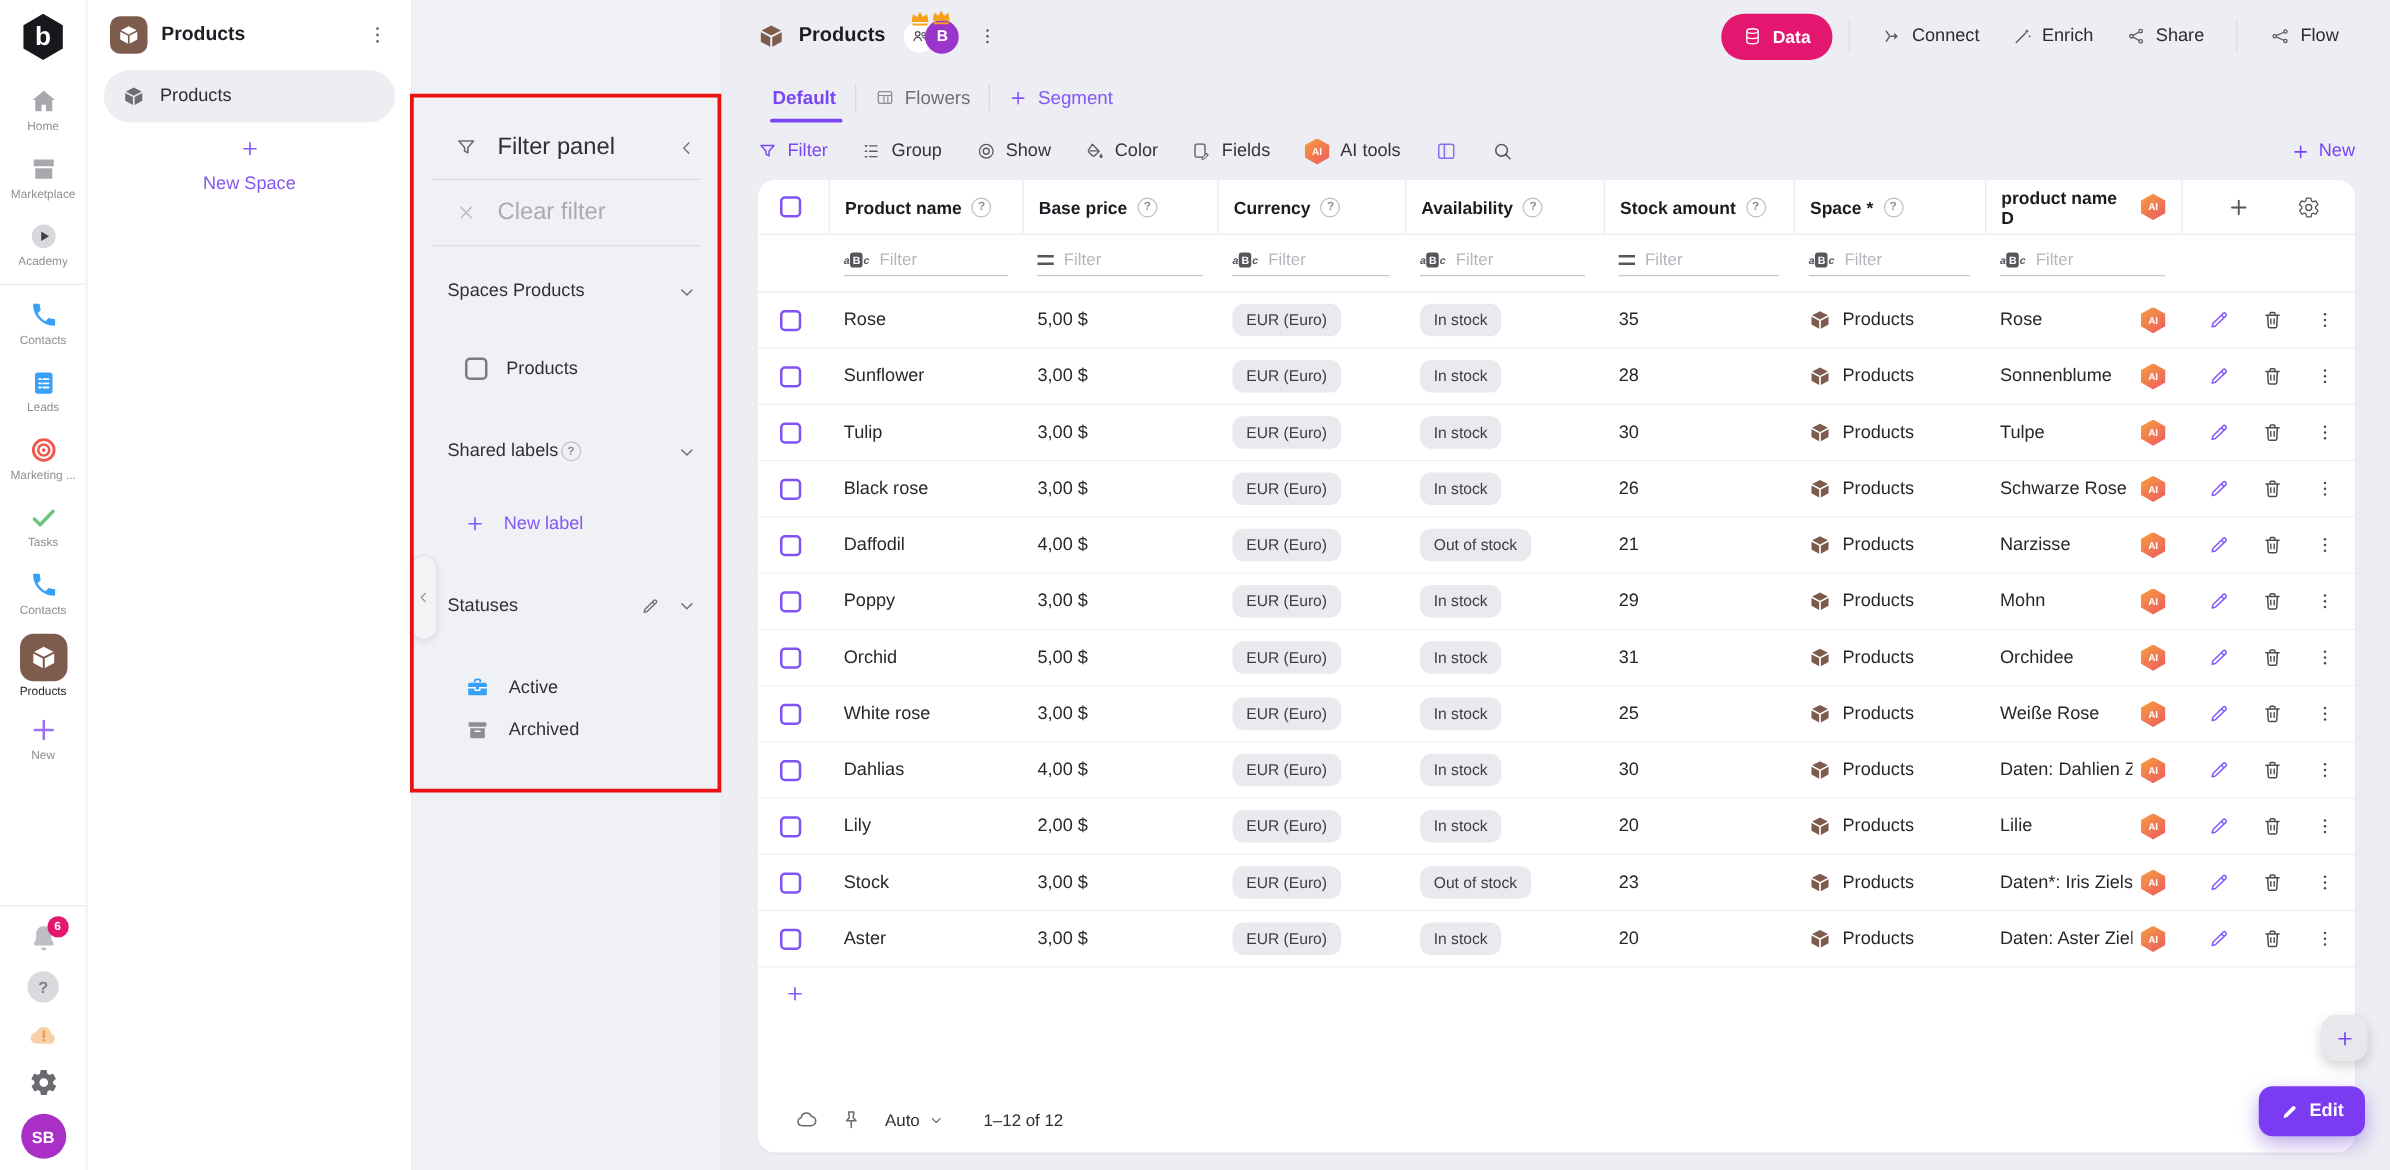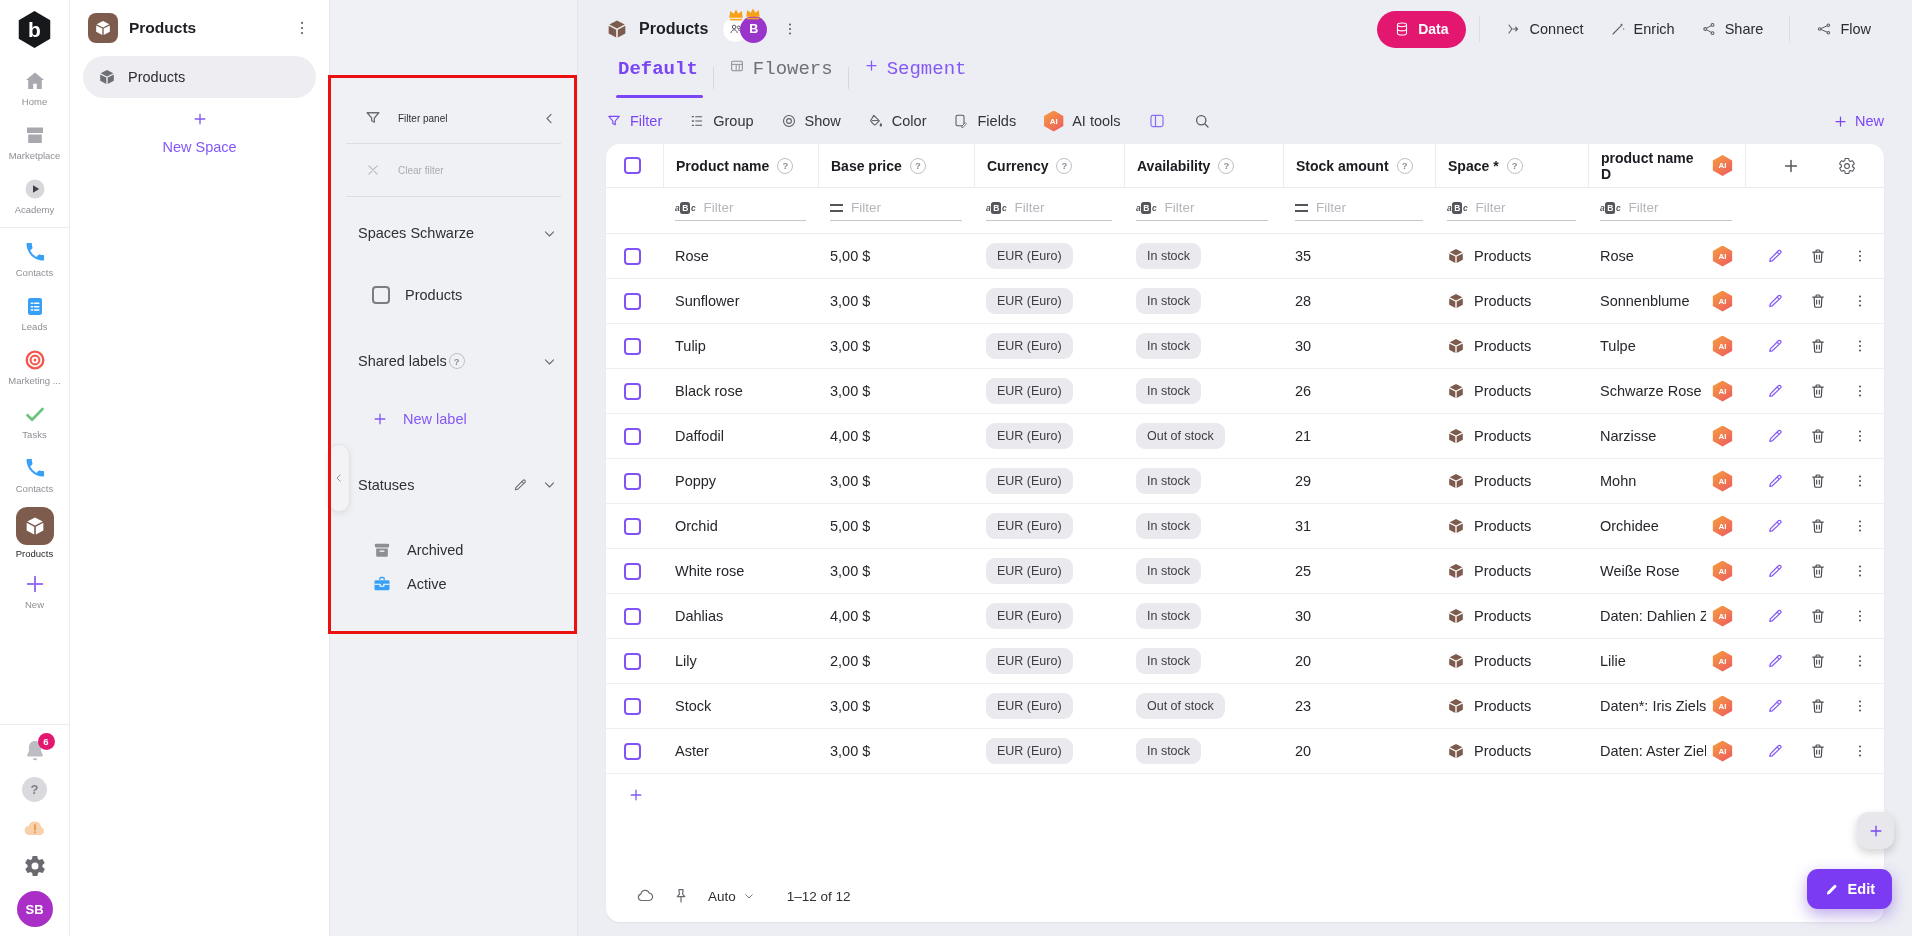--- a/index.html
+++ b/index.html
@@ -37,21 +37,21 @@
   .spaces { width:260px; background:#fff; border-right:1px solid #e7e7ec; flex-shrink:0; padding:13px 13px 0; }
   .spaces-head { display:flex; align-items:center; gap:11px; padding:0 5px 13px; }
   .tile30 { width:30px; height:30px; border-radius:8px; background:#7d5c4e; display:flex; align-items:center; justify-content:center; flex-shrink:0; }
   .tile30 .ic { color:#fff; }
   .spaces-title { font-size:15.5px; font-weight:700; color:#1e1e24; flex:1; }
   .space-item { height:42px; border-radius:21px; background:#ededf2; display:flex; align-items:center; gap:12px; padding:0 15px; font-size:14.5px; color:#2c2c33; }
   .new-space { display:flex; align-items:center; gap:12px; padding:13px 15px; color:#8458f6; font-size:14.5px;flex-direction:column; }
 
   
   .fpanel { width:248px; flex-shrink:0; background:#f0f1f5; position:relative; padding-top:93px; border-right:1px solid #e6e6eb; }
-  .fp-row { display:flex; align-items:center; gap:16px; padding:0 20px 0 34px; font-size:10px; color:#2f2f36; }
+  .fp-row { display:flex; align-items:center; gap:16px; padding:0 20px 0 34px; font-size:19px; color:#2f2f36; }
   .fp-title { height:50px; }
   .fp-clear { height:52px; color:#ababb2; }
   .fp-clear .ic { color:#b9b9bf; }
   .fp-div { margin:0 16px; border-top:1px solid #dcdce2; }
   .fp-sec { display:flex; align-items:center; padding:0 20px 0 28px; font-size:14.5px; color:#2f2f36; }
   .fp-check { display:flex; align-items:center; gap:15px; padding:0 20px 0 42px; font-size:14.5px; color:#2f2f36; }
   .fp-check.purple { color:#8458f6; }
   .fp-cb { width:18px; height:18px; border:2px solid #7c7c83; border-radius:4px; flex-shrink:0; }
   .row-ics { display:flex; gap:14px; margin-left:auto; }
   .help { width:16px; height:16px; border-radius:50%; border:1px solid #bfbfc6; color:#8f8f96; font-size:9.5px; font-weight:700; display:inline-flex; align-items:center; justify-content:center; flex-shrink:0; }
@@ -72,21 +72,21 @@
   .crown { position:absolute; top:-11px; left:4px; width:18px; height:18px; }
   .mhead-kebab { margin-left:15px; color:#55555c; }
   .mhead-right { margin-left:auto; display:flex; align-items:center; }
   .data-btn { background:#e3176f; color:#fff; font-weight:700; font-size:14px; height:37px; border-radius:19px; display:flex; align-items:center; gap:8px; padding:0 17px; }
   .data-btn .ic { color:#fff; }
   .vdiv { width:1px; height:26px; background:#dcdce2; margin:0 13px; }
   .hbtn { display:flex; align-items:center; gap:8px; font-size:14.5px; color:#2a2a31; padding:0 13px; }
   .hbtn .ic { color:#5c5c63; }
 
   .tabs { height:40px; display:flex; align-items:center; padding:0 28px; }
-  .tab { display:flex; gap:8px; font-size:19px; color:#6f6f77; padding:0 15px; height:100%; position:relative;font-family:Liberation Mono, monospace; }
+  .tab { display:flex; align-items:center; gap:8px; font-size:15px; color:#6f6f77; padding:0 15px; height:100%; position:relative; }
   .tab:first-child { padding-left:12px; }
   .tab.active { color:#7a45f5; font-weight:600; }
   .tab.active::after { content:''; position:absolute; left:10px; right:10px; bottom:0; height:3px; border-radius:2px; background:#7a45f5; }
   .tab .ic { color:#8d8d94; }
   .tab.seg { color:#8458f6; }
   .tab.seg .ic { color:#8458f6; }
   .tab-div { width:1px; height:22px; background:#d8d8de; }
 
   .toolbar { height:46px; display:flex; align-items:center; padding:0 28px; gap:27px; font-size:14.5px; color:#33333a; }
   .tool { display:flex; align-items:center; gap:8px; }
@@ -333,21 +333,21 @@
     <div class="fp-row fp-clear" data-name="clear-filter-button" data-interactable="true">
       <span class="ic s18" data-name="clear-x-icon" data-interactable="false">
           <svg viewBox="0 0 24 24">
             <path d="M6.5 6.5l11 11M17.5 6.5l-11 11" stroke="currentColor" stroke-width="1.6" stroke-linecap="round"></path>
           </svg>
         </span>
       <span data-name="clear-filter-label" data-interactable="false">Clear filter</span>
     </div>
     <div class="fp-div" data-name="divider" data-interactable="false"></div>
     <div class="fp-sec" style="height:72px" data-name="spaces-section-header" data-interactable="true">
-      <span data-name="spaces-section-title" data-interactable="false">Spaces Schwarze</span>
+      <span data-name="spaces-section-title" data-interactable="false">Spaces Products</span>
       <span class="ic s15 gic right" data-name="chevron-down-icon" data-interactable="true">
           <svg viewBox="0 0 24 24">
             <path d="M5.5 9.5 12 16l6.5-6.5" fill="none" stroke="currentColor" stroke-width="1.8" stroke-linecap="round" stroke-linejoin="round"></path>
           </svg>
         </span>
     </div>
     <div class="fp-check" style="height:52px" data-name="filter-space-products" data-interactable="true">
       <span class="fp-cb" data-name="products-checkbox" data-interactable="true"></span>
       <span data-name="products-checkbox-label" data-interactable="false">Products</span>
     </div>
@@ -377,39 +377,39 @@
               <path d="M14.8 6.8l2.6 2.6" stroke="currentColor" stroke-width="1.6"></path>
             </svg>
           </span>
         <span class="ic s15 gic" data-name="chevron-down-icon" data-interactable="true">
             <svg viewBox="0 0 24 24">
               <path d="M5.5 9.5 12 16l6.5-6.5" fill="none" stroke="currentColor" stroke-width="1.8" stroke-linecap="round" stroke-linejoin="round"></path>
             </svg>
           </span>
       </span>
     </div>
+    <div class="fp-check" style="height:34px" data-name="status-active" data-interactable="true">
+      <span class="ic s20" data-name="briefcase-icon" data-interactable="false">
+          <svg viewBox="0 0 24 24">
+            <path fill="#38a1f7" d="M4.5 7.5h15A1.5 1.5 0 0121 9v9a1.5 1.5 0 01-1.5 1.5h-15A1.5 1.5 0 013 18V9a1.5 1.5 0 011.5-1.5z"></path>
+            <path d="M9.3 7V5.8c0-.9.7-1.6 1.6-1.6h2.2c.9 0 1.6.7 1.6 1.6V7" fill="none" stroke="#38a1f7" stroke-width="1.7"></path>
+            <path d="M3 12.2h6.8v2.4h4.4v-2.4H21" fill="none" stroke="#fff" stroke-width="1.3"></path>
+          </svg>
+        </span>
+      <span data-name="status-active-label" data-interactable="false">Active</span>
+    </div>
     <div class="fp-check" style="height:34px" data-name="status-archived" data-interactable="true">
       <span class="ic s20" data-name="archive-icon" data-interactable="false">
           <svg viewBox="0 0 24 24">
             <rect x="3.5" y="4.5" width="17" height="4.4" rx="1" fill="#8d8d94"></rect>
             <path fill="#8d8d94" d="M5 10.2h14v8.3A1.5 1.5 0 0117.5 20h-11A1.5 1.5 0 015 18.5z"></path>
             <path d="M9.6 13.2h4.8" stroke="#fff" stroke-width="1.5" stroke-linecap="round"></path>
           </svg>
         </span>
       <span data-name="status-archived-label" data-interactable="false">Archived</span>
-    </div>
-    <div class="fp-check" style="height:34px" data-name="status-active" data-interactable="true">
-      <span class="ic s20" data-name="briefcase-icon" data-interactable="false">
-          <svg viewBox="0 0 24 24">
-            <path fill="#38a1f7" d="M4.5 7.5h15A1.5 1.5 0 0121 9v9a1.5 1.5 0 01-1.5 1.5h-15A1.5 1.5 0 013 18V9a1.5 1.5 0 011.5-1.5z"></path>
-            <path d="M9.3 7V5.8c0-.9.7-1.6 1.6-1.6h2.2c.9 0 1.6.7 1.6 1.6V7" fill="none" stroke="#38a1f7" stroke-width="1.7"></path>
-            <path d="M3 12.2h6.8v2.4h4.4v-2.4H21" fill="none" stroke="#fff" stroke-width="1.3"></path>
-          </svg>
-        </span>
-      <span data-name="status-active-label" data-interactable="false">Active</span>
     </div>
     <div class="fp-handle" data-name="panel-collapse-handle" data-interactable="true">
         <span class="ic s12" data-name="chevron-left-icon" data-interactable="false">
           <svg viewBox="0 0 24 24">
             <path d="M14.5 5.5 8 12l6.5 6.5" fill="none" stroke="currentColor" stroke-width="1.8" stroke-linecap="round" stroke-linejoin="round"></path>
           </svg>
         </span>
       </div>
     <div class="red-rect" data-name="annotation-rectangle" data-interactable="false"></div>
   </aside>

